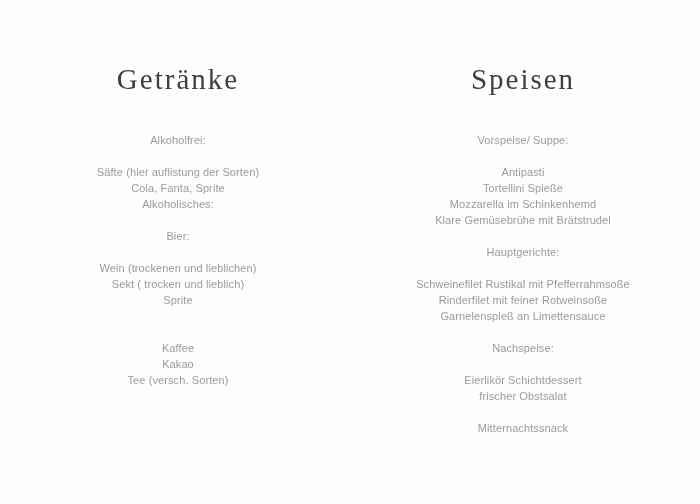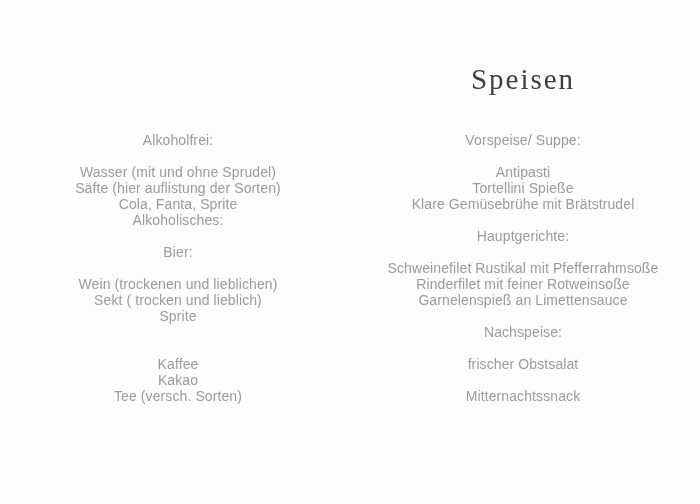--- a/index.html
+++ b/index.html
@@ -42,36 +42,36 @@
   }
   .lines {
     position: absolute;
     top: 132px;
     left: 0;
     right: 0;
   }
   .line {
     height: 16px;
     line-height: 16px;
-    font-size: 14px;
+    font-size: 11px;
     letter-spacing: 0.1px;
     color: #9b9a9c;
     white-space: nowrap;
   }
 </style>
 </head>
 <body>
 
 <div class="menu-page">
 
   <section class="column left">
+    <h1 class="title">Getränke</h1>
     <div class="lines">
         <div class="line">Alkoholfrei:</div>
         <div class="line">&nbsp;</div>
-        <div class="line">Wasser (mit und ohne Sprudel)</div>
         <div class="line">Säfte (hier auflistung der Sorten)</div>
         <div class="line">Cola, Fanta, Sprite</div>
         <div class="line">Alkoholisches:</div>
         <div class="line">&nbsp;</div>
         <div class="line">Bier:</div>
         <div class="line">&nbsp;</div>
         <div class="line">Wein (trockenen und lieblichen)</div>
         <div class="line">Sekt ( trocken und lieblich)</div>
         <div class="line">Sprite</div>
         <div class="line">&nbsp;</div>
@@ -82,29 +82,31 @@
       </div>
   </section>
 
   <section class="column right">
     <h1 class="title">Speisen</h1>
     <div class="lines">
         <div class="line">Vorspeise/ Suppe:</div>
         <div class="line">&nbsp;</div>
         <div class="line">Antipasti</div>
         <div class="line">Tortellini Spieße</div>
+        <div class="line">Mozzarella im Schinkenhemd</div>
         <div class="line">Klare Gemüsebrühe mit Brätstrudel</div>
         <div class="line">&nbsp;</div>
         <div class="line">Hauptgerichte:</div>
         <div class="line">&nbsp;</div>
         <div class="line">Schweinefilet Rustikal mit Pfefferrahmsoße</div>
         <div class="line">Rinderfilet mit feiner Rotweinsoße</div>
         <div class="line">Garnelenspieß an Limettensauce</div>
         <div class="line">&nbsp;</div>
         <div class="line">Nachspeise:</div>
         <div class="line">&nbsp;</div>
+        <div class="line">Eierlikör Schichtdessert</div>
         <div class="line">frischer Obstsalat</div>
         <div class="line">&nbsp;</div>
         <div class="line">Mitternachtssnack</div>
       </div>
   </section>
 
 </div>
 
 </body></html>

